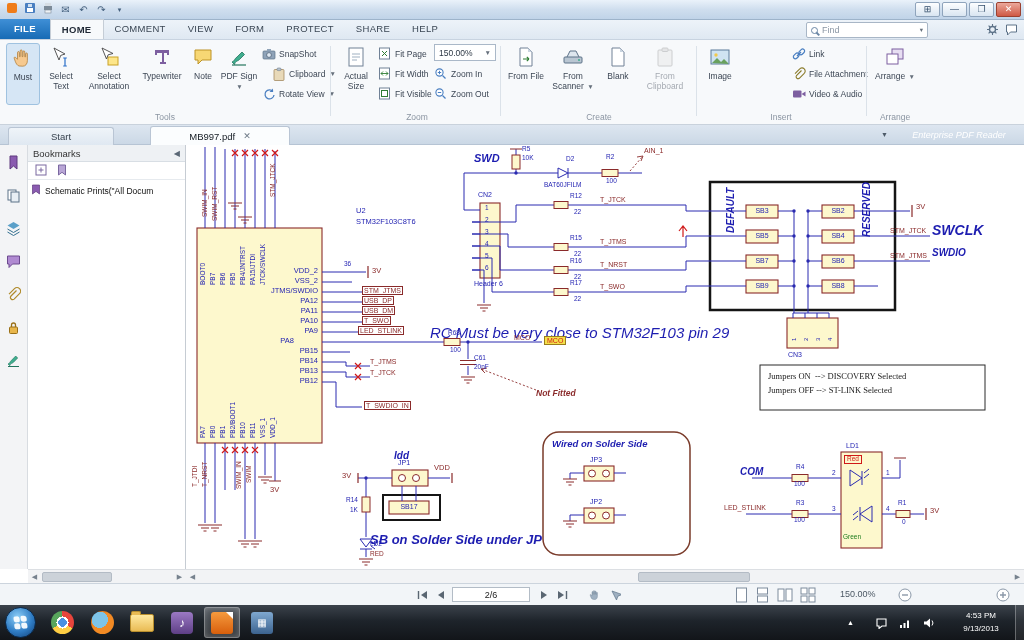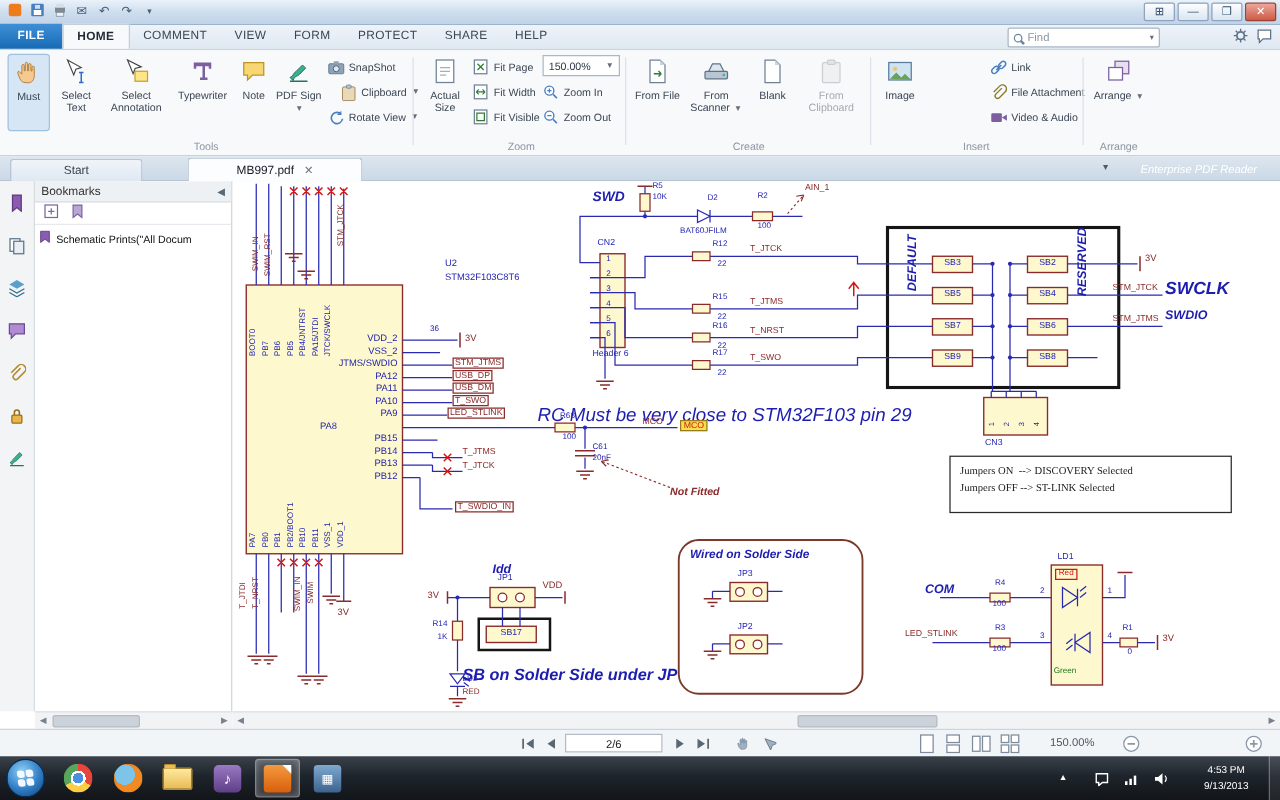--- a/index.html
+++ b/index.html
@@ -518,21 +518,21 @@
     <div id="sch-labels">
         <span class="slab c-blu" style="left: 170px; top: 62px;">U2</span>
         <span class="slab c-blu" style="left: 170px; top: 73px;">STM32F103C8T6</span>
         <span class="slab c-blu" style="left: 70px; top: 122px; width: 62px; text-align: right;">VDD_2</span>
         <span class="slab c-blu" style="left: 70px; top: 132px; width: 62px; text-align: right;">VSS_2</span>
         <span class="slab c-blu" style="left: 70px; top: 142px; width: 62px; text-align: right;">JTMS/SWDIO</span>
         <span class="slab c-blu" style="left: 70px; top: 152px; width: 62px; text-align: right;">PA12</span>
         <span class="slab c-blu" style="left: 70px; top: 162px; width: 62px; text-align: right;">PA11</span>
         <span class="slab c-blu" style="left: 70px; top: 172px; width: 62px; text-align: right;">PA10</span>
         <span class="slab c-blu" style="left: 70px; top: 182px; width: 62px; text-align: right;">PA9</span>
-        <span class="slab c-blu" style="left: 70px; top: 192px; width: 62px; text-align: left;">PA8</span>
+        <span class="slab c-blu" style="left: 70px; top: 192px; width: 62px; text-align: center;">PA8</span>
         <span class="slab c-blu" style="left: 70px; top: 202px; width: 62px; text-align: right;">PB15</span>
         <span class="slab c-blu" style="left: 70px; top: 212px; width: 62px; text-align: right;">PB14</span>
         <span class="slab c-blu" style="left: 70px; top: 222px; width: 62px; text-align: right;">PB13</span>
         <span class="slab c-blu" style="left: 70px; top: 232px; width: 62px; text-align: right;">PB12</span>
         <span class="slab c-blu" style="left: 158px; top: 116px; font-size: 6.5px;">36</span>
         <span class="slab c-mar" style="left: 186px; top: 122px;">3V</span>
         <span class="slab c-mar nbox" style="left: 176px; top: 141px; font-size: 7px;">STM_JTMS</span>
         <span class="slab c-mar nbox" style="left: 176px; top: 151px; font-size: 7px;">USB_DP</span>
         <span class="slab c-mar nbox" style="left: 176px; top: 161px; font-size: 7px;">USB_DM</span>
         <span class="slab c-mar nbox" style="left: 176px; top: 171px; font-size: 7px;">T_SWO</span>

